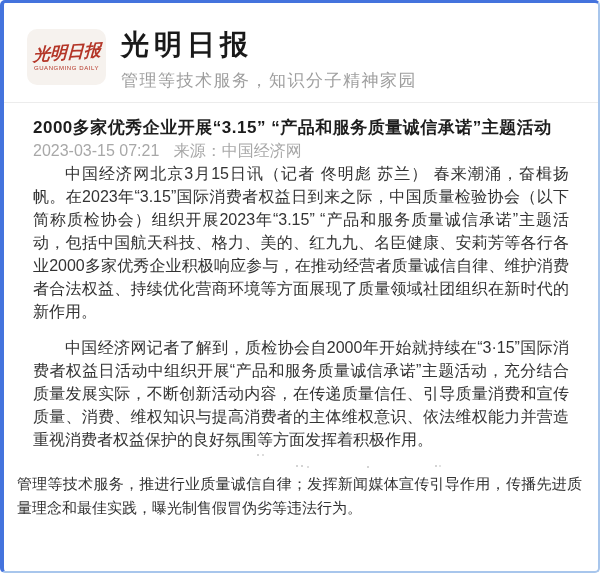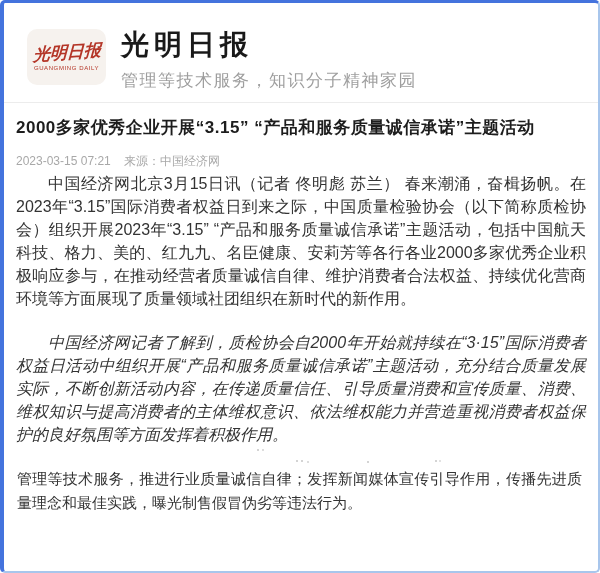--- a/index.html
+++ b/index.html
@@ -64,47 +64,47 @@
     font-size: 17px;
     color: #9e9e9e;
     letter-spacing: 1.5px;
     margin-top: 8px;
   }
   .header-divider {
     height: 1px;
     background: #ececec;
     margin-top: 10px;
   }
-  .article { padding: 0 12px; }
+  .article { padding: 0 29px; }
   .headline {
     margin: 12px 0 0 0;
     font-size: 17px;
     font-weight: bold;
     color: #1d1d1d;
     letter-spacing: 0.5px;
     line-height: 26px;
     white-space: nowrap;
   }
   .meta {
-    margin-top: 12px;
-    font-size: 12px;
+    margin-top: 2px;
+    font-size: 16px;
     color: #a8a8a8;
     line-height: 16px;
   }
   .meta .source { margin-left: 10px; }
   .body-text { margin-top: 3px; }
   .body-text p {
     margin: 0;
     font-size: 16px;
     line-height: 23px;
     color: #333333;
     text-align: justify;
     text-indent: 2em;
   }
-  .body-text p + p { margin-top: 21px; font-style: italic; }
+  .body-text p + p { margin-top: 13px; }
   .seam {
     position: relative;
     height: 21px;
   }
   .seam .dots-a, .seam .dots-b, .seam .dots-c, .seam .dots-d {
     position: absolute;
     width: 2px; height: 2px;
     background: #c6c6c6;
     border-radius: 50%;
   }

